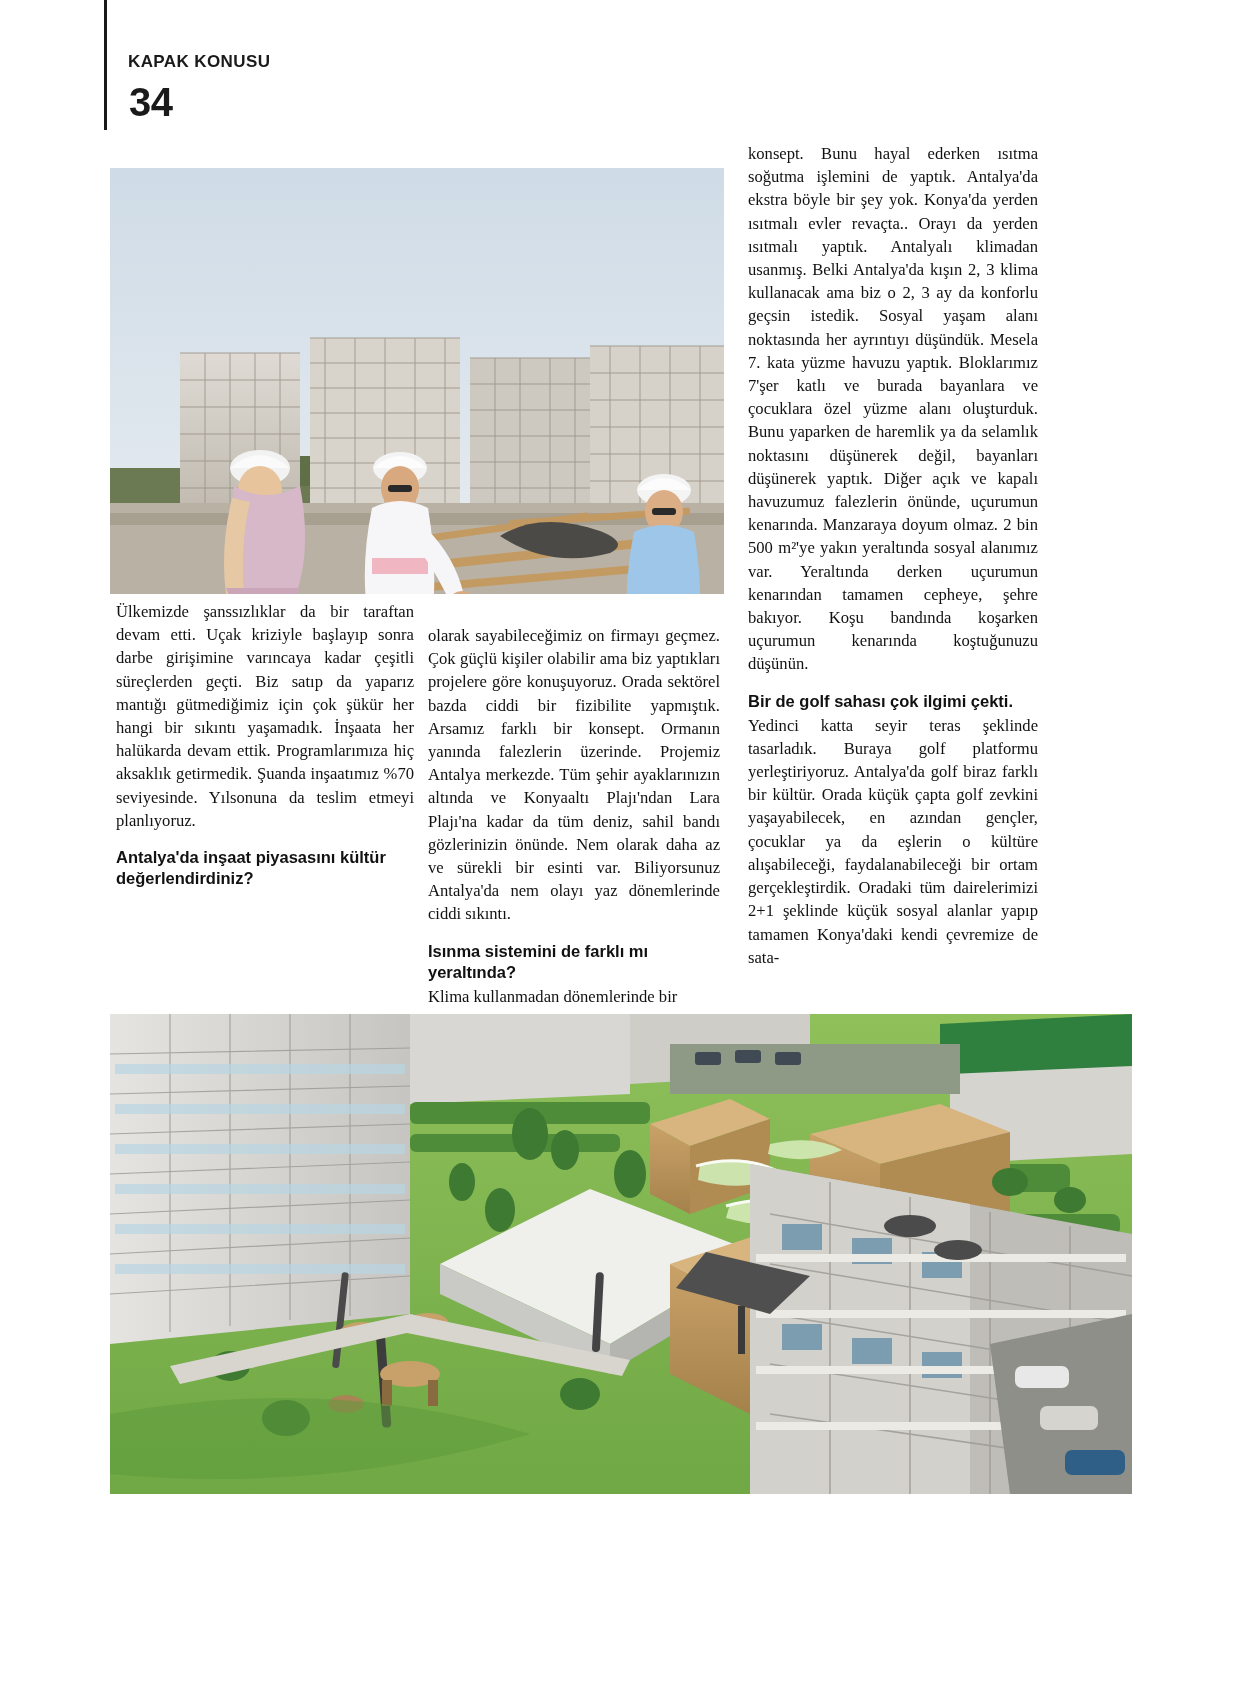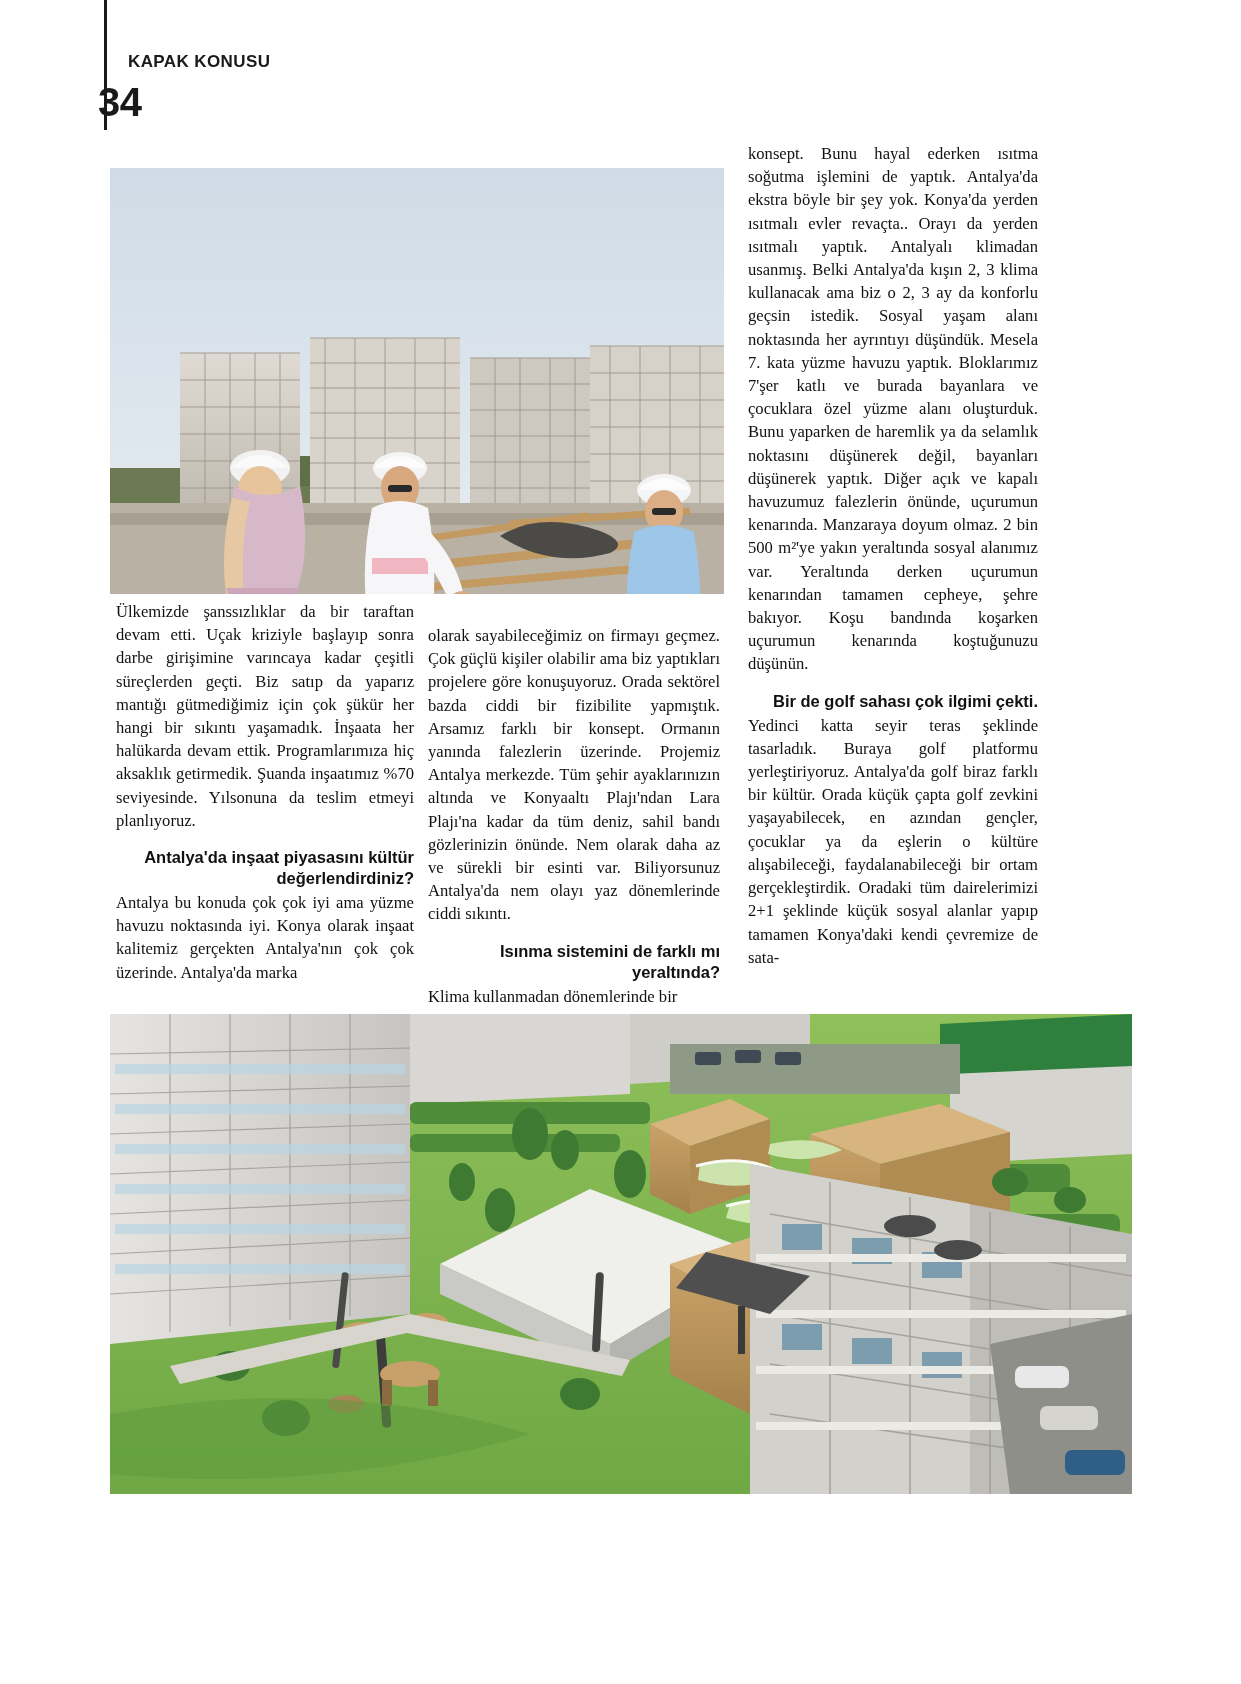--- a/index.html
+++ b/index.html
@@ -31,21 +31,21 @@
     top: 52px;
     font-family: "Liberation Sans", sans-serif;
     font-weight: bold;
     font-size: 17px;
     letter-spacing: 0.4px;
     color: #1a1a1a;
     margin-left: 12px;
   }
   .folio {
     position: absolute;
-    left: 98px;
+    left: 129px;
     top: 80px;
     font-family: "Liberation Sans", sans-serif;
     font-weight: bold;
     font-size: 40px;
     color: #1a1a1a;
     letter-spacing: -0.5px;
   }
 
   
   .photo-top {
@@ -83,21 +83,21 @@
   .col3 { left: 748px; top: 142px; width: 290px; }
 
   .subhead {
     font-family: "Liberation Sans", sans-serif;
     font-weight: bold;
     font-size: 16.5px;
     line-height: 21px;
     color: #111;
     margin-top: 15px;
     margin-bottom: 2px;
-    text-align: right;
+    text-align: left;
   }
 </style>
 </head>
 <body>
 
 <div class="page">
 
   <div class="header-rule"></div>
   <div class="kicker">KAPAK KONUSU</div>
   <div class="folio">34</div>
@@ -181,21 +181,20 @@
         <ellipse cx="672" cy="340" rx="30" ry="18" fill="#f6f6f6"></ellipse>
         <ellipse cx="668" cy="366" rx="22" ry="25" fill="#dfae86"></ellipse>
         <path d="M640 388 q32 -16 64 0 q14 64 6 110 h-80 q-8 -46 10 -110z" fill="#7e6f8e"></path>
       </g>
     </svg>
   </div>
 
   <div class="col col1">
     <p>Ülkemizde şanssızlıklar da bir taraftan devam etti. Uçak kriziyle başlayıp sonra darbe girişimine varıncaya kadar çeşitli süreçlerden geçti. Biz satıp da yaparız mantığı gütmediğimiz için çok şükür her hangi bir sıkıntı yaşamadık. İnşaata her halükarda devam ettik. Programlarımıza hiç aksaklık getirmedik. Şuanda inşaatımız %70 seviyesinde. Yılsonuna da teslim etmeyi planlıyoruz.</p>
     <div class="subhead">Antalya'da inşaat piyasasını kültür değerlendirdiniz?</div>
-    <p>Antalya bu konuda çok çok iyi ama yüzme havuzu noktasında iyi. Konya olarak inşaat kalitemiz gerçekten Antalya'nın çok çok üzerinde. Antalya'da marka</p>
   </div>
 
   <div class="col col2">
     <p>olarak sayabileceğimiz on firmayı geçmez. Çok güçlü kişiler olabilir ama biz yaptıkları projelere göre konuşuyoruz. Orada sektörel bazda ciddi bir fizibilite yapmıştık. Arsamız farklı bir konsept. Ormanın yanında falezlerin üzerinde. Projemiz Antalya merkezde. Tüm şehir ayaklarınızın altında ve Konyaaltı Plajı'ndan Lara Plajı'na kadar da tüm deniz, sahil bandı gözlerinizin önünde. Nem olarak daha az ve sürekli bir esinti var. Biliyorsunuz Antalya'da nem olayı yaz dönemlerinde ciddi sıkıntı.</p>
     <div class="subhead">Isınma sistemini de farklı mı yeraltında?</div>
     <p>Klima kullanmadan dönemlerinde bir</p>
   </div>
 
   <div class="col col3">
     <p>konsept. Bunu hayal ederken ısıtma soğutma işlemini de yaptık. Antalya'da ekstra böyle bir şey yok. Konya'da yerden ısıtmalı evler revaçta..  Orayı da yerden ısıtmalı yaptık. Antalyalı klimadan usanmış. Belki Antalya'da kışın 2, 3 klima kullanacak ama biz o 2, 3 ay da konforlu geçsin istedik. Sosyal yaşam alanı noktasında her ayrıntıyı düşündük. Mesela 7. kata yüzme havuzu yaptık. Bloklarımız 7'şer katlı ve burada bayanlara ve çocuklara özel yüzme alanı oluşturduk. Bunu yaparken de haremlik ya da selamlık noktasını düşünerek değil, bayanları düşünerek yaptık. Diğer açık ve kapalı havuzumuz falezlerin önünde, uçurumun kenarında. Manzaraya doyum olmaz. 2 bin 500 m²'ye yakın yeraltında sosyal alanımız var. Yeraltında derken uçurumun kenarından tamamen cepheye, şehre bakıyor. Koşu bandında koşarken uçurumun kenarında koştuğunuzu düşünün.</p>

